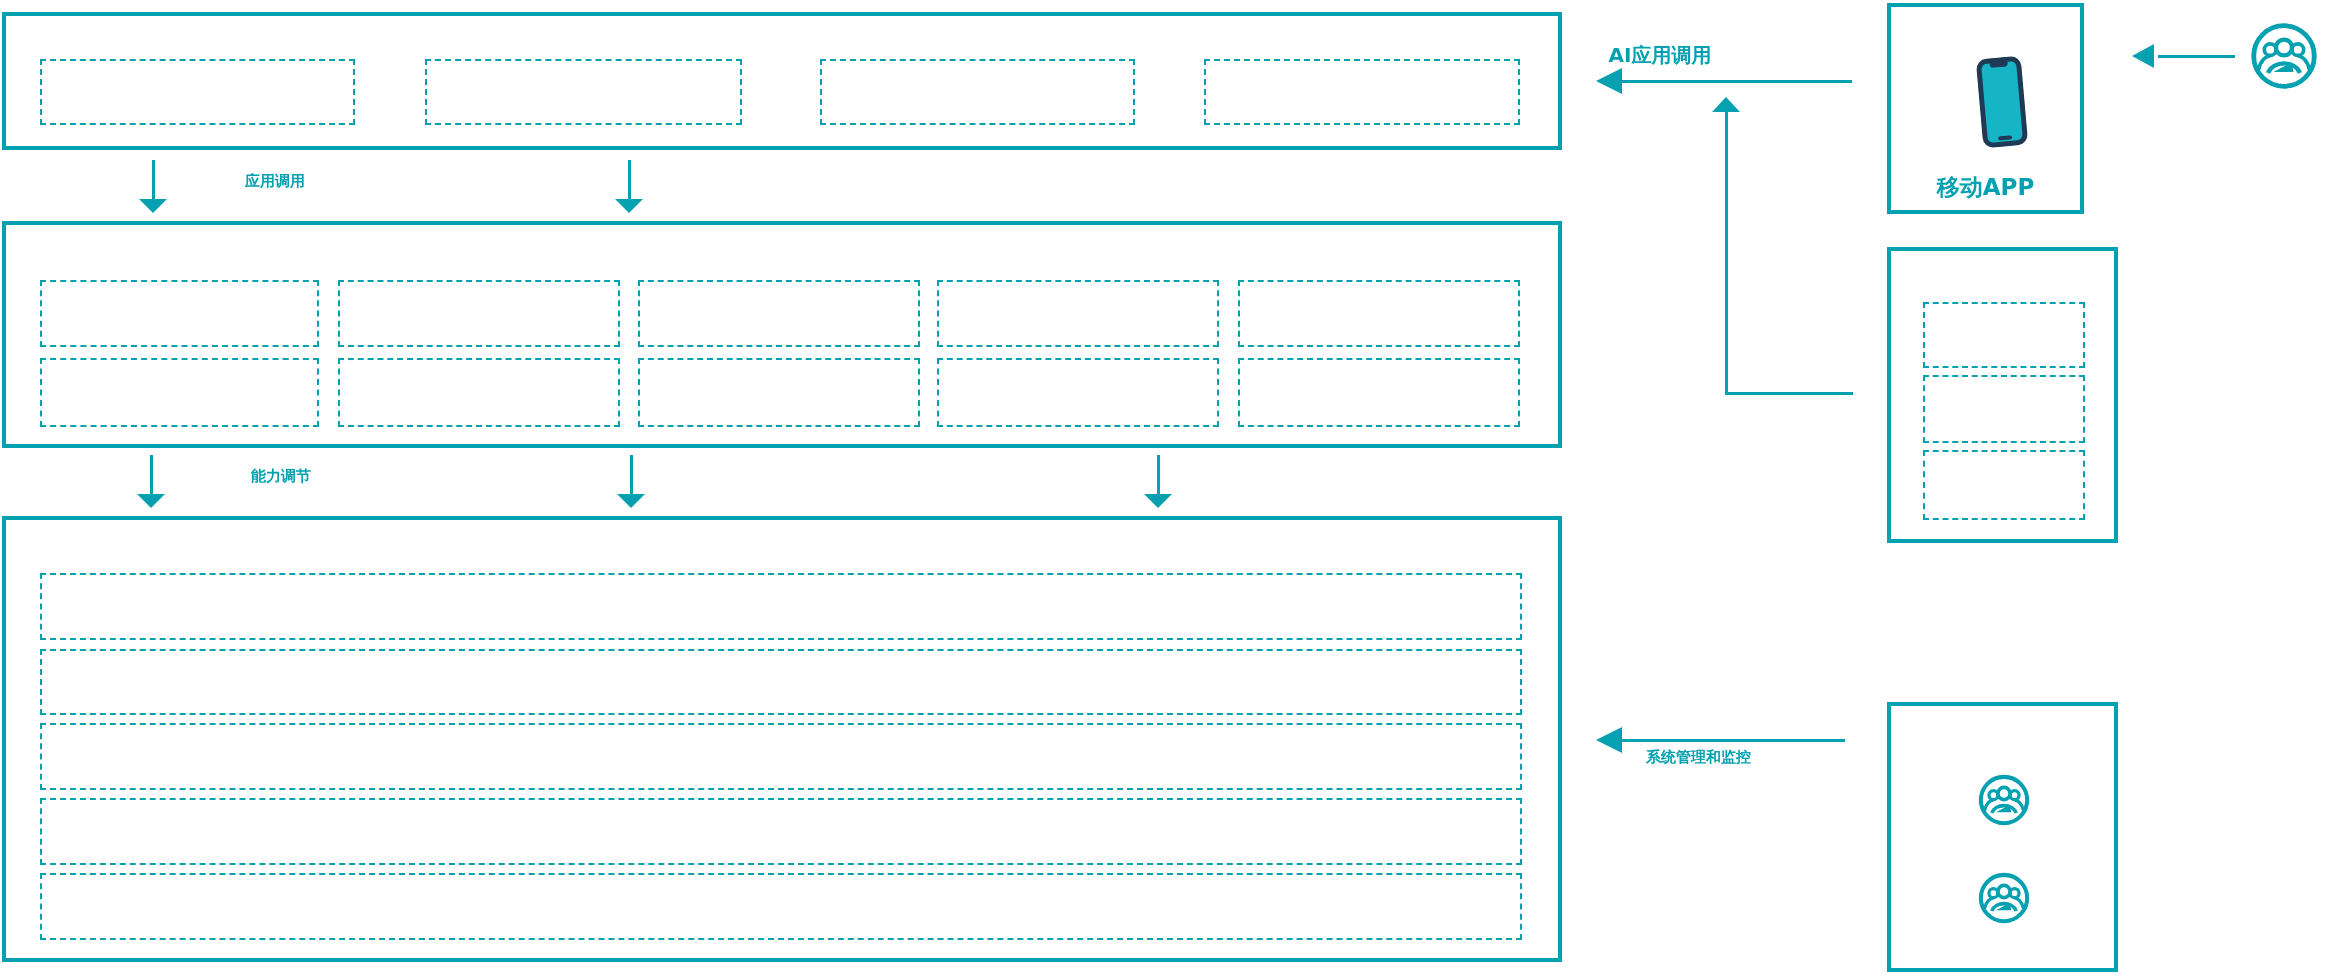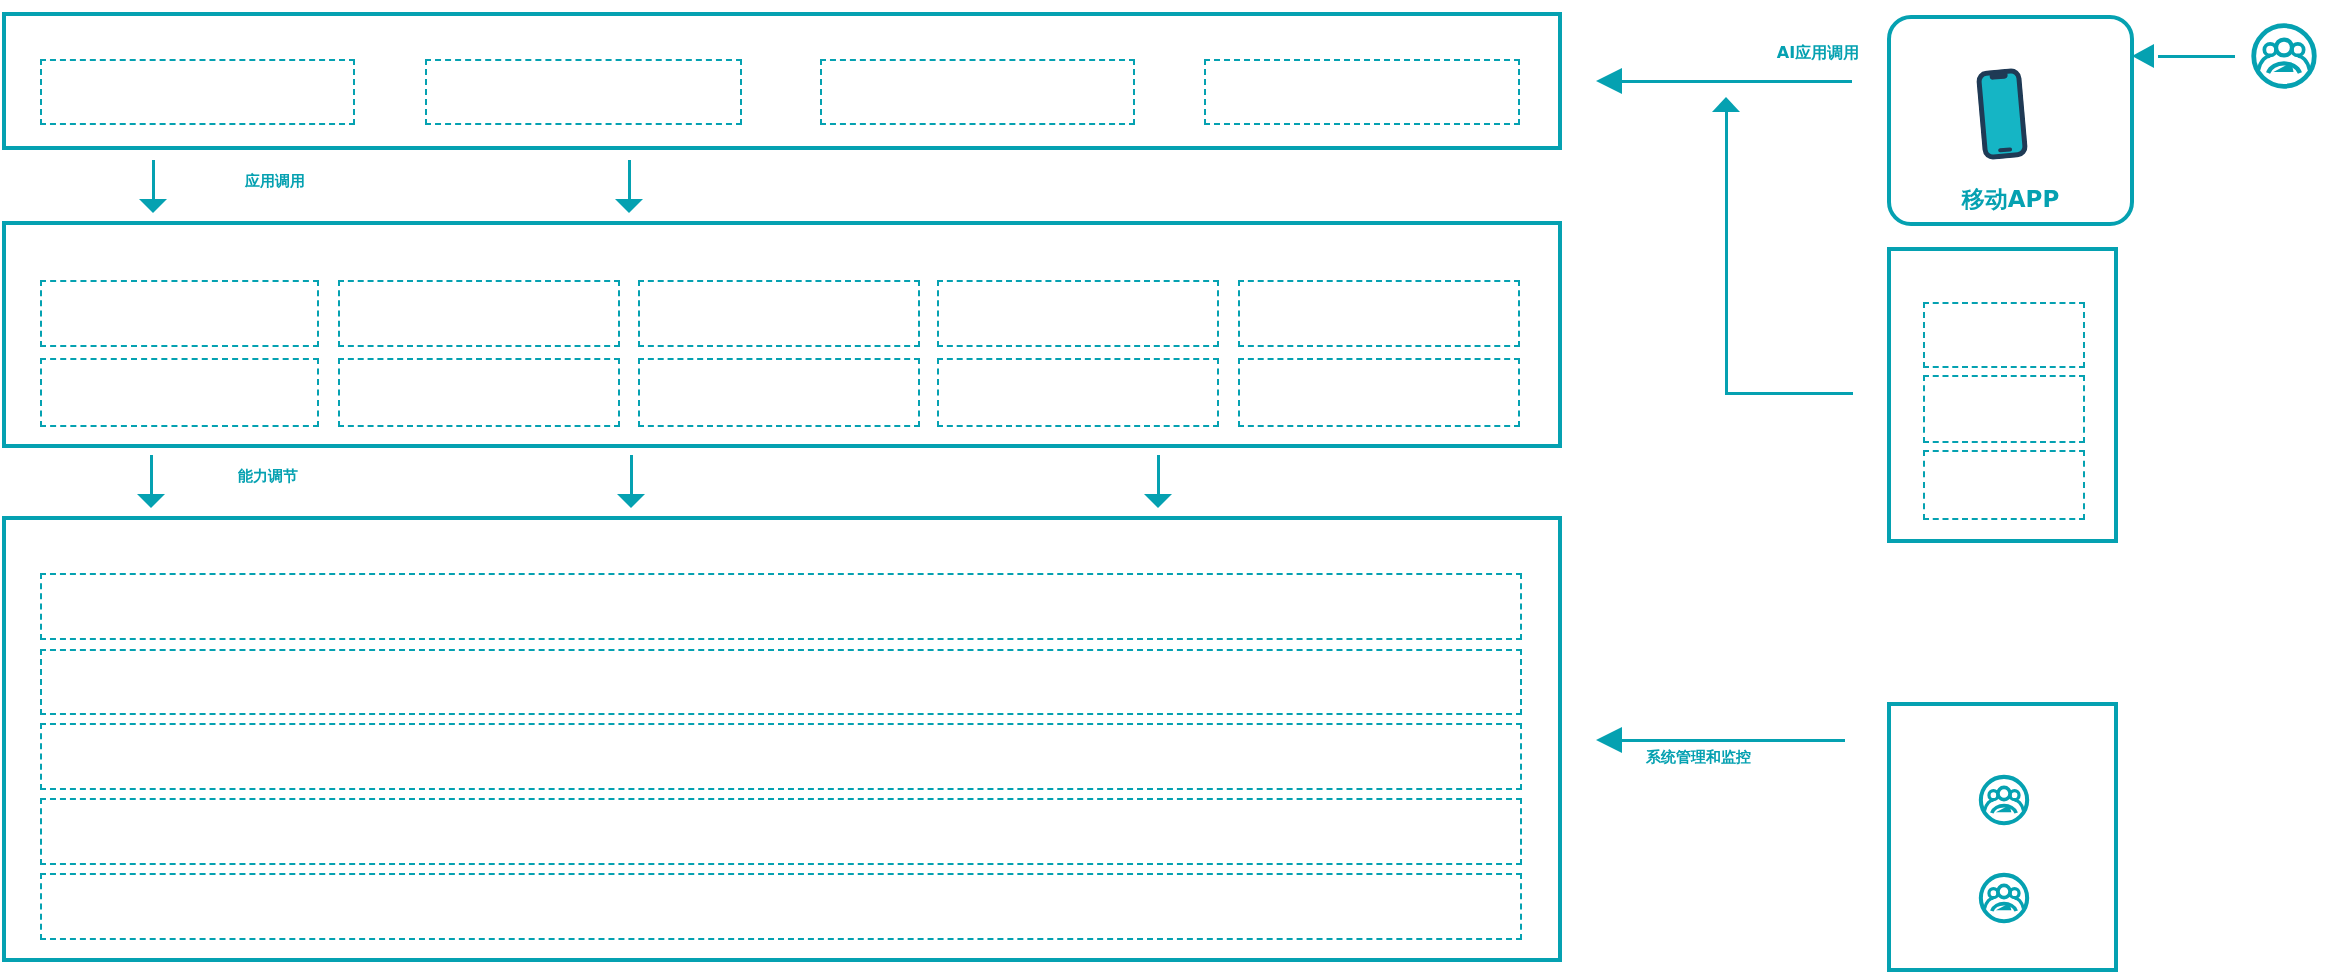--- a/index.html
+++ b/index.html
@@ -57,43 +57,43 @@
     <div class="slot" style="left:931px;top:133px;width:282px;height:69px;"></div>
     <div class="slot" style="left:1232px;top:133px;width:282px;height:69px;"></div>
   </div>
 
   <div class="stem" style="left:150px;top:455px;width:3px;height:40px;"></div>
   <div class="head head-down" style="left:137px;top:494px;"></div>
   <div class="stem" style="left:630px;top:455px;width:3px;height:40px;"></div>
   <div class="head head-down" style="left:617px;top:494px;"></div>
   <div class="stem" style="left:1157px;top:455px;width:3px;height:40px;"></div>
   <div class="head head-down" style="left:1144px;top:494px;"></div>
-  <div class="flow-label" style="left:238px;top:469px;">能力调节</div>
+  <div class="flow-label" style="left:251px;top:469px;">能力调节</div>
 
   <div class="box" style="left:2px;top:516px;width:1560px;height:446px;">
     <div class="slot" style="left:34px;top:53px;width:1482px;height:67px;"></div>
     <div class="slot" style="left:34px;top:129px;width:1482px;height:66px;"></div>
     <div class="slot" style="left:34px;top:203px;width:1482px;height:67px;"></div>
     <div class="slot" style="left:34px;top:278px;width:1482px;height:67px;"></div>
     <div class="slot" style="left:34px;top:353px;width:1482px;height:67px;"></div>
   </div>
 
   <div class="stem" style="left:1622px;top:80px;width:230px;height:3px;"></div>
   <div class="head head-left" style="left:1596px;top:68px;"></div>
-  <div class="flow-label" style="left:1818px;top:45px;transform:translateX(-50%);font-size:16px;">AI应用调用</div>
+  <div class="flow-label" style="left:1660px;top:45px;transform:translateX(-50%);font-size:20px;">AI应用调用</div>
 
   <div class="stem" style="left:1725px;top:112px;width:3px;height:282px;"></div>
   <div class="head head-up" style="left:1712px;top:97px;"></div>
   <div class="stem" style="left:1725px;top:392px;width:128px;height:3px;"></div>
 
   <div class="stem" style="left:1622px;top:739px;width:223px;height:3px;"></div>
   <div class="head head-left" style="left:1596px;top:727px;"></div>
   <div class="flow-label" style="left:1646px;top:750px;">系统管理和监控</div>
 
-  <div class="box" style="left:1887px;top:15px;width:247px;height:211px;border-radius:24px;">
+  <div class="box" style="left:1887px;top:3px;width:197px;height:211px;">
     <div class="icon-wrap phone-wrap" style="left:88px;top:50px;">
       <svg width="46" height="90" viewBox="0 0 46 90">
         <rect x="3" y="3" width="40" height="84" rx="8" fill="var(--phone-screen)" stroke="var(--phone-frame)" stroke-width="5"></rect>
         <rect x="14" y="3" width="18" height="7" rx="3.5" fill="var(--phone-frame)"></rect>
         <rect x="16" y="79" width="14" height="4" rx="2" fill="var(--phone-frame)"></rect>
       </svg>
     </div>
     <div class="app-caption" style="top:165px;">移动APP</div>
   </div>
 

